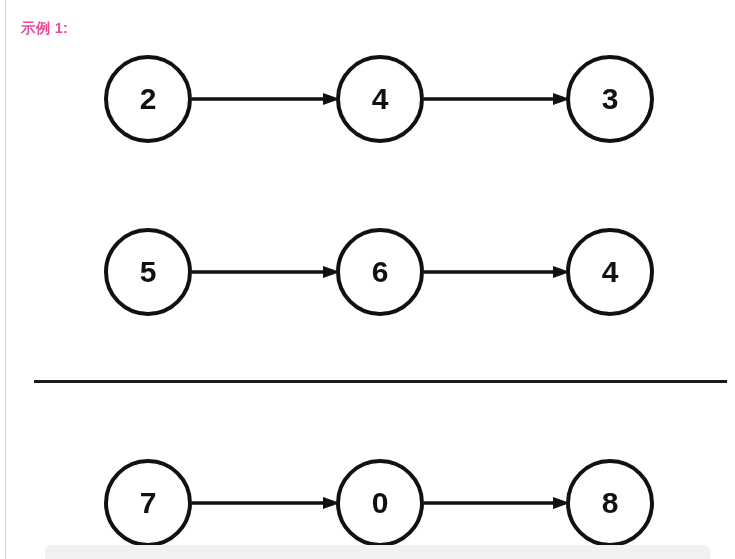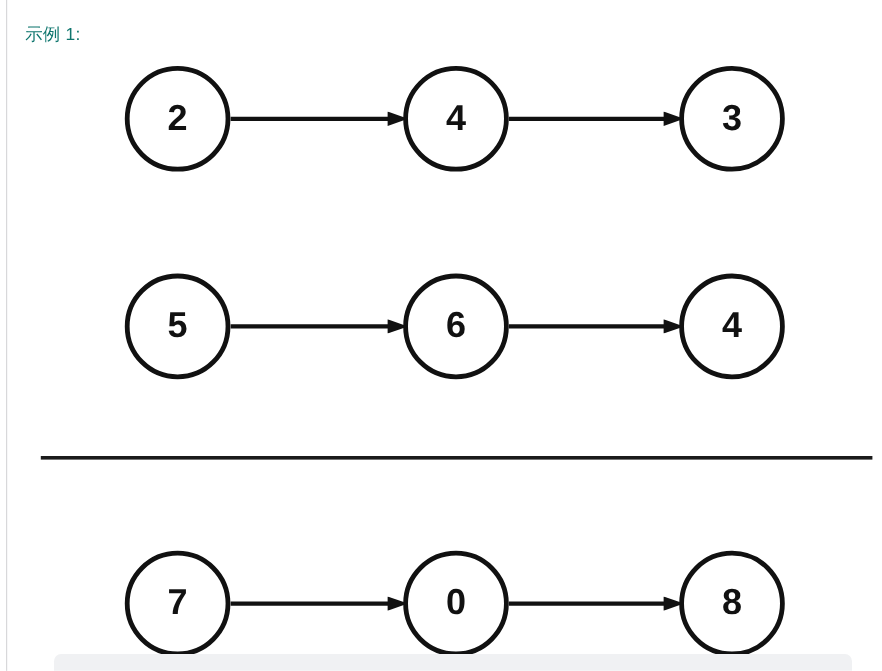--- a/index.html
+++ b/index.html
@@ -24,22 +24,22 @@
     width: 1px;
     height: 559px;
     background: #d8d8da;
   }
 
   #example-title {
     position: absolute;
     left: 21px;
     top: 19px;
     font-size: 14.5px;
-    font-weight: normal;
-    color: #0f766e;
+    font-weight: bold;
+    color: #ec4899;
     letter-spacing: 0.2px;
     white-space: nowrap;
   }
 
   .list-row {
     position: absolute;
     left: 0;
     width: 735px;
     height: 100px;
   }

